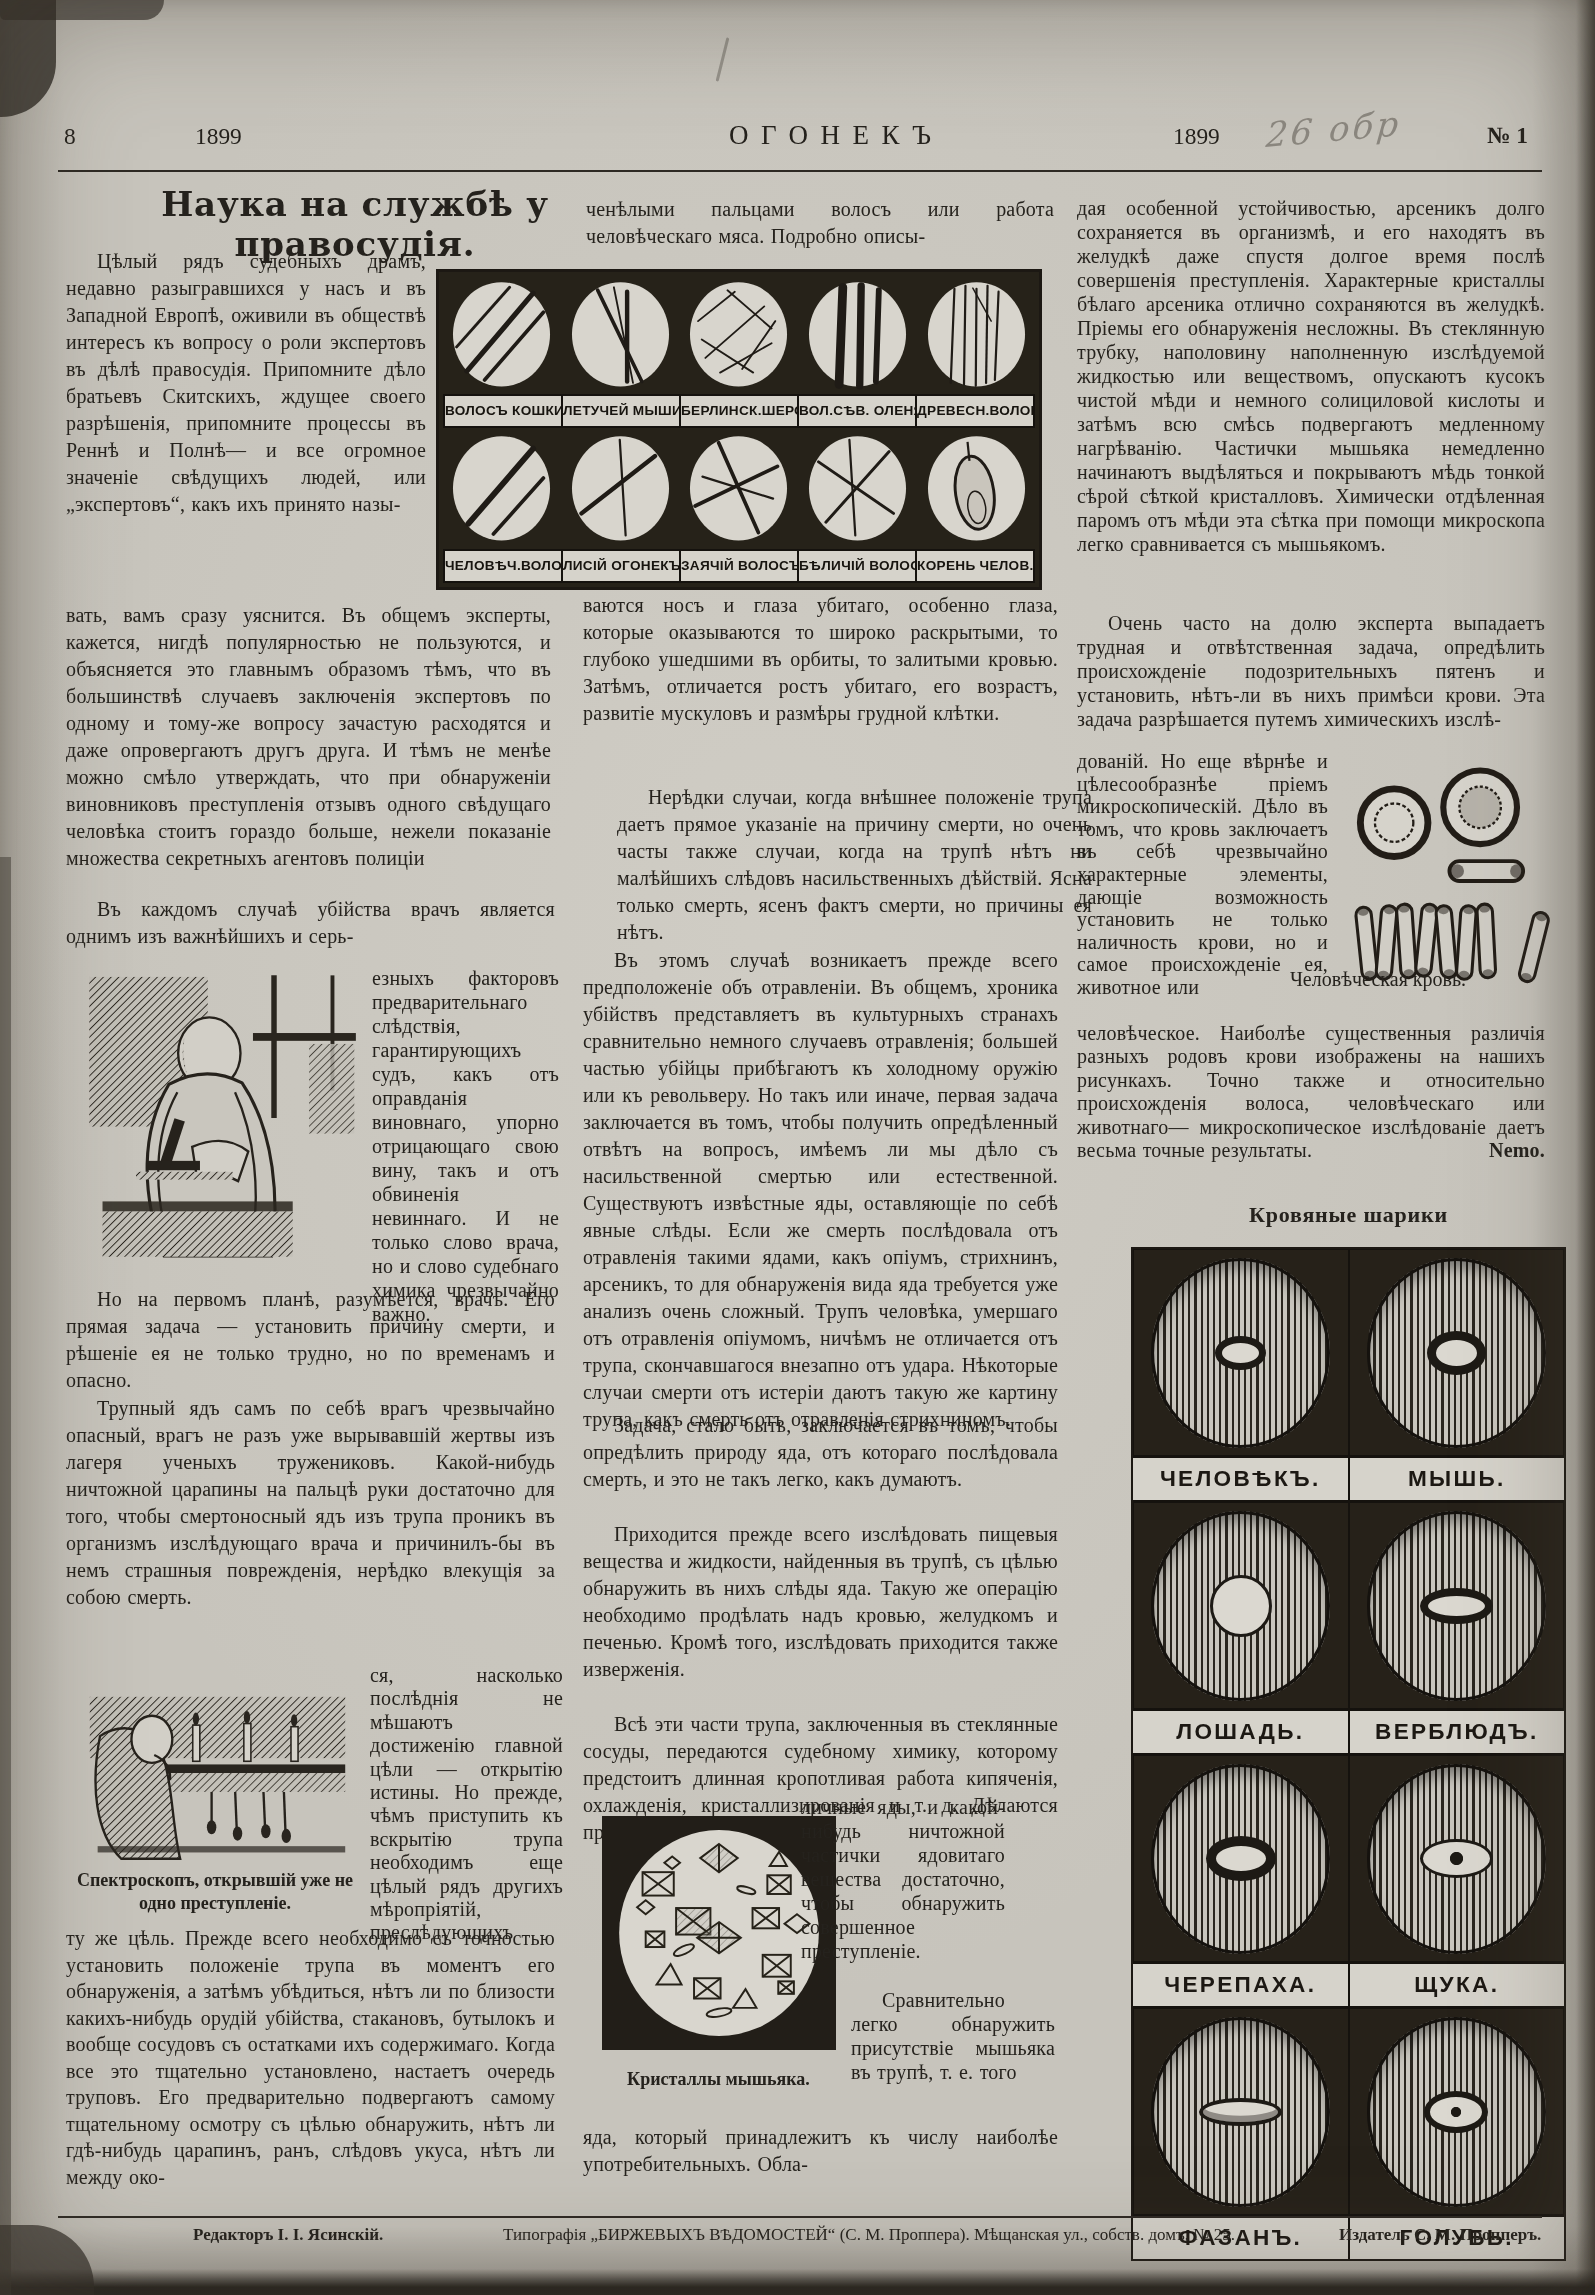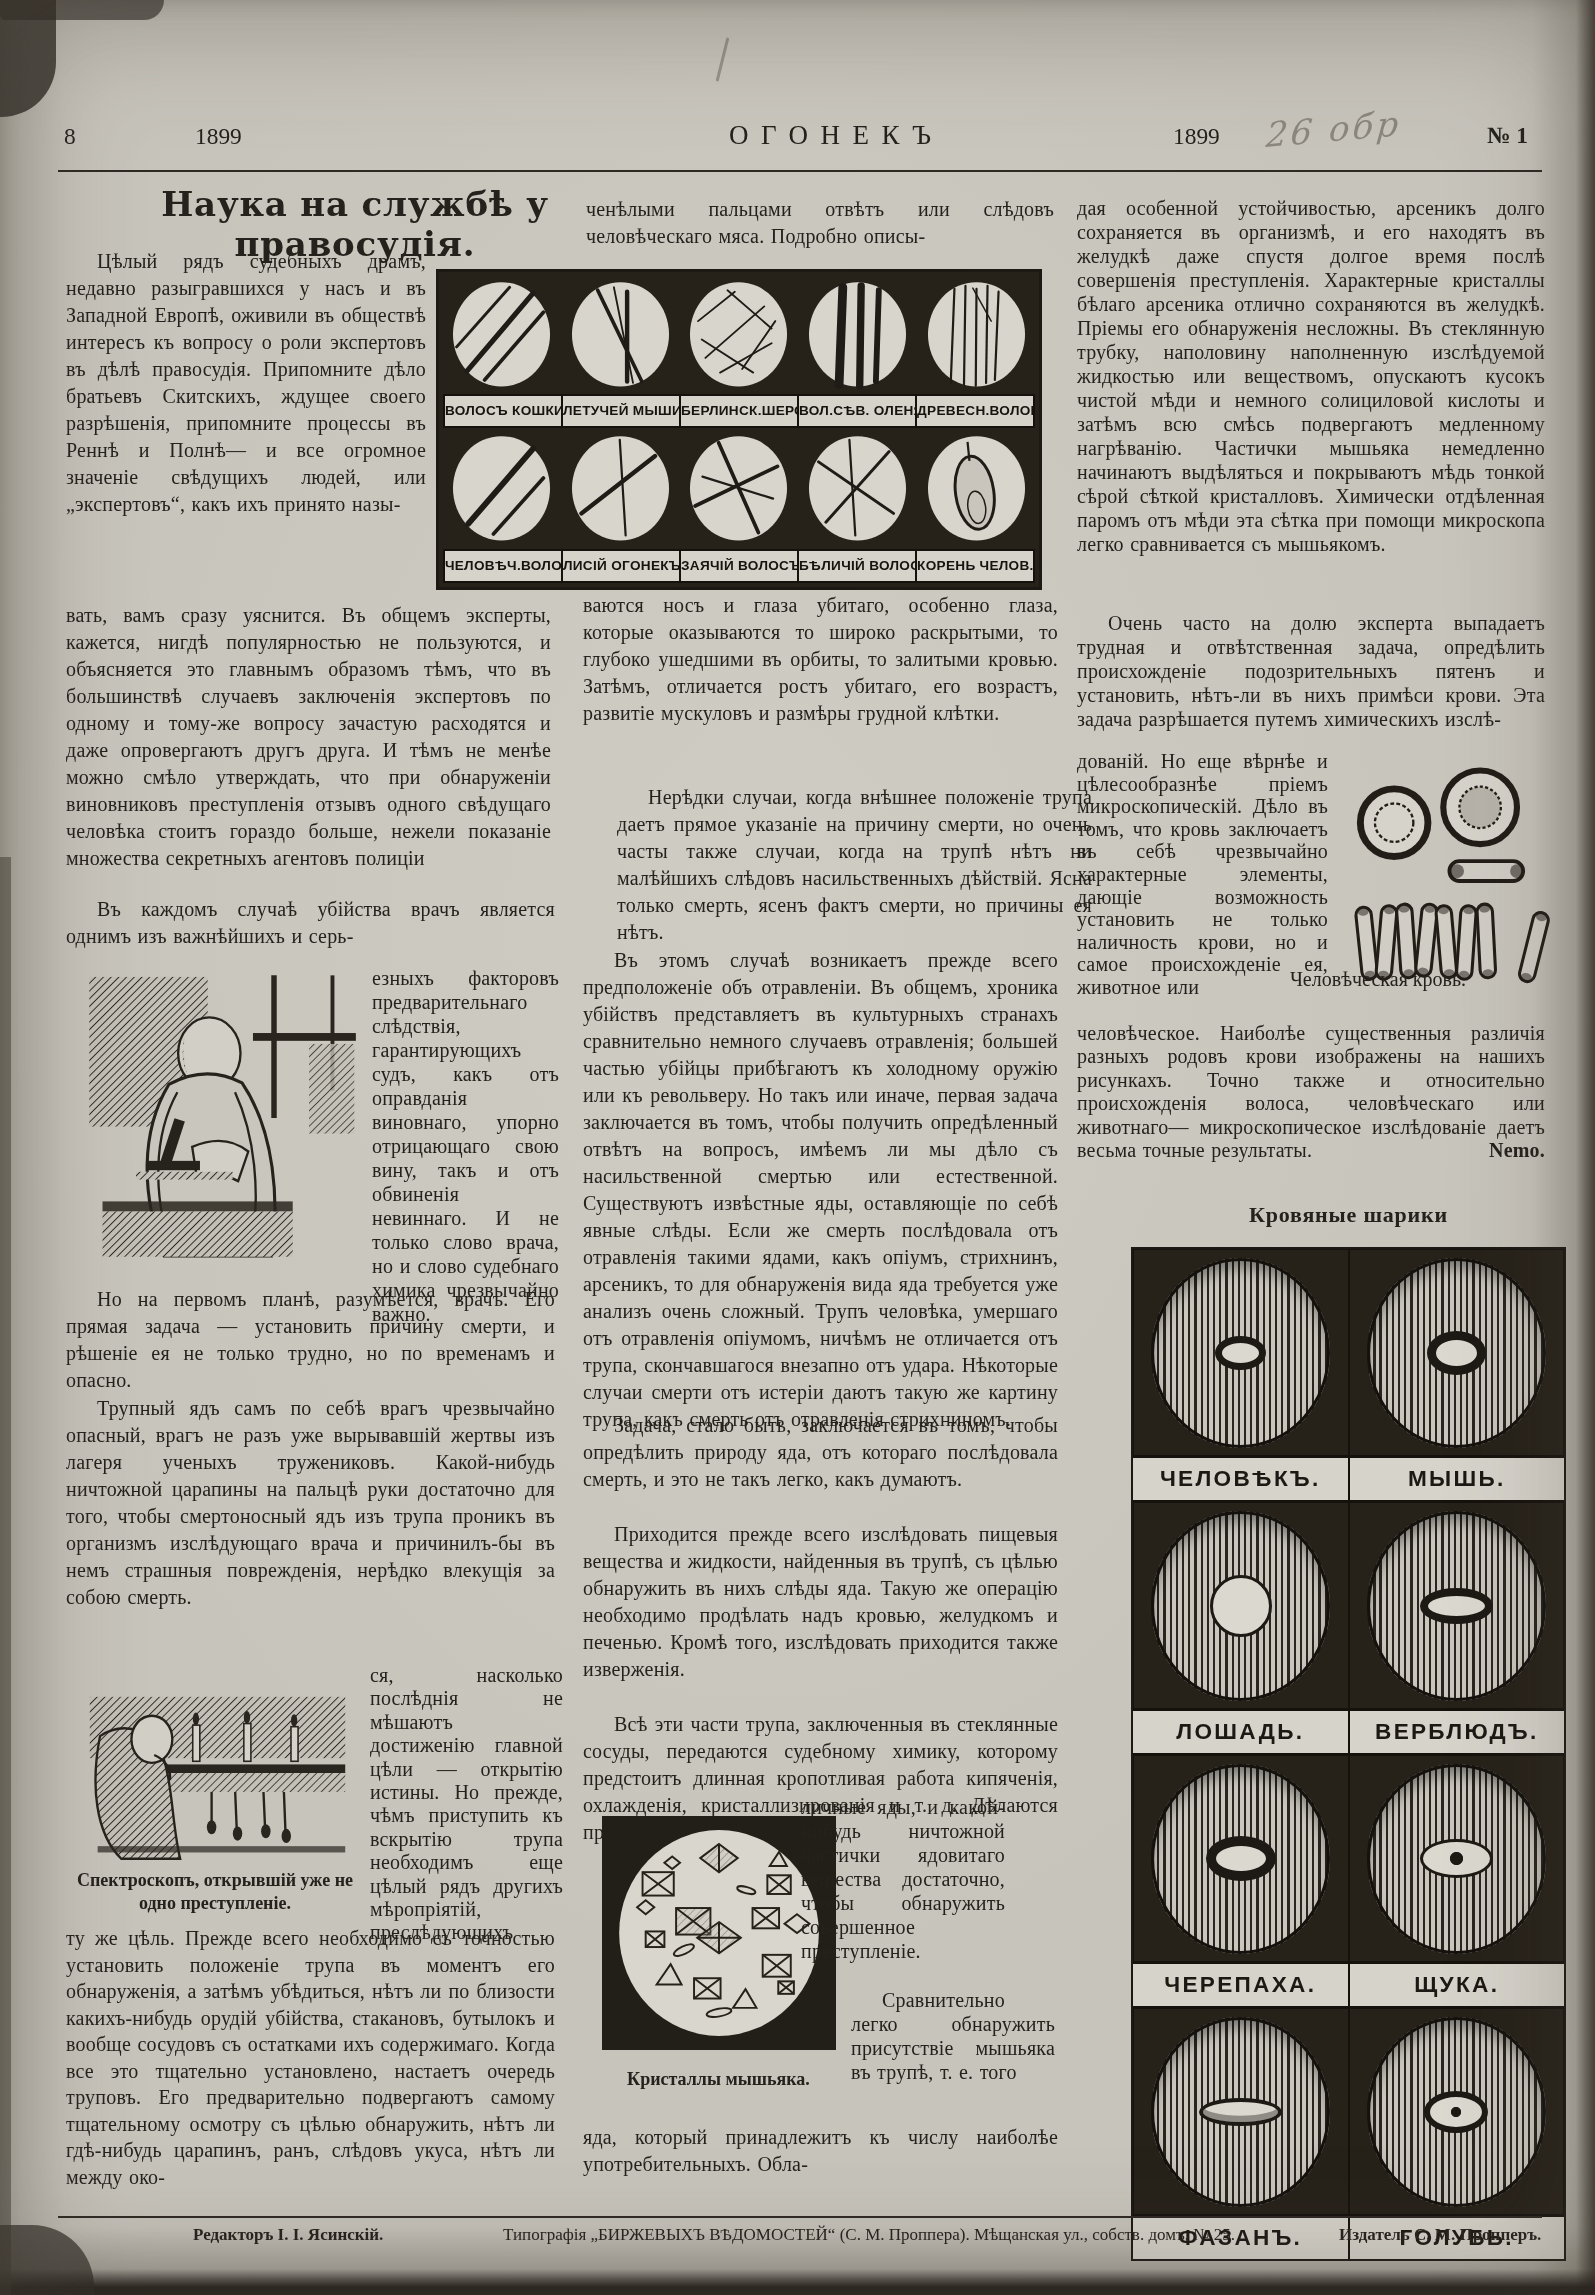--- a/index.html
+++ b/index.html
@@ -167,21 +167,21 @@
     <path d="M28,56 C16,118 22,180 55,212 L130,212 C118,162 122,108 100,60 Q60,34 28,56 Z" fill="url(#hA)" stroke="#26221c" stroke-width="3"></path>
     <ellipse cx="94" cy="60" rx="26" ry="30" fill="#d2cfc7" stroke="#26221c" stroke-width="3"></ellipse>
     <path d="M97,80 q22,10 20,32" stroke="#26221c" stroke-width="3" fill="none"></path>
     <rect x="25" y="196" width="315" height="8" fill="#29251f" opacity=".7"></rect>
   </svg>
 
   <div class="cap" style="left:66px;top:1869px;width:298px;">Спектроскопъ, открывшій уже не одно преступленіе.</div>
   <div class="tb lh30" style="left:370px;top:1664px;width:193px;">ся, насколько послѣднія не мѣшаютъ достиженію главной цѣли — открытію истины. Но прежде, чѣмъ приступить къ вскрытію трупа необходимъ еще цѣлый рядъ другихъ мѣропріятій, преслѣдующихъ</div>
   <div class="tb" style="left:66px;top:1925px;width:489px;line-height:26.5px;">ту же цѣль. Прежде всего необходимо съ точностью установить положеніе трупа въ моментъ его обнаруженія, а затѣмъ убѣдиться, нѣтъ ли по близости какихъ-нибудь орудій убійства, стакановъ, бутылокъ и вообще сосудовъ съ остатками ихъ содержимаго. Когда все это тщательно установлено, настаетъ очередь труповъ. Его предварительно подвергаютъ самому тщательному осмотру съ цѣлью обнаружить, нѣтъ ли гдѣ-нибудь царапинъ, ранъ, слѣдовъ укуса, нѣтъ ли между око-</div>
 
-  <div class="tb" style="left:586px;top:196px;width:468px;">ченѣлыми пальцами отвѣтъ или слѣдовъ человѣческаго мяса. Подробно описы-</div>
+  <div class="tb" style="left:586px;top:196px;width:468px;">ченѣлыми пальцами волосъ или работа человѣческаго мяса. Подробно описы-</div>
 
   <div class="hairfig">
     <div class="hrow">
       <div class="hcell">
         <svg width="111" height="114" viewBox="0 0 150 155">
             <ellipse cx="75" cy="78" rx="66" ry="71" fill="#d8d5cd"></ellipse>
             <g stroke="#1f1b16" stroke-linecap="round">
               <line x1="28" y1="128" x2="118" y2="22" stroke-width="7"></line>
               <line x1="52" y1="140" x2="132" y2="48" stroke-width="5"></line>
               <line x1="14" y1="95" x2="86" y2="14" stroke-width="4"></line>

